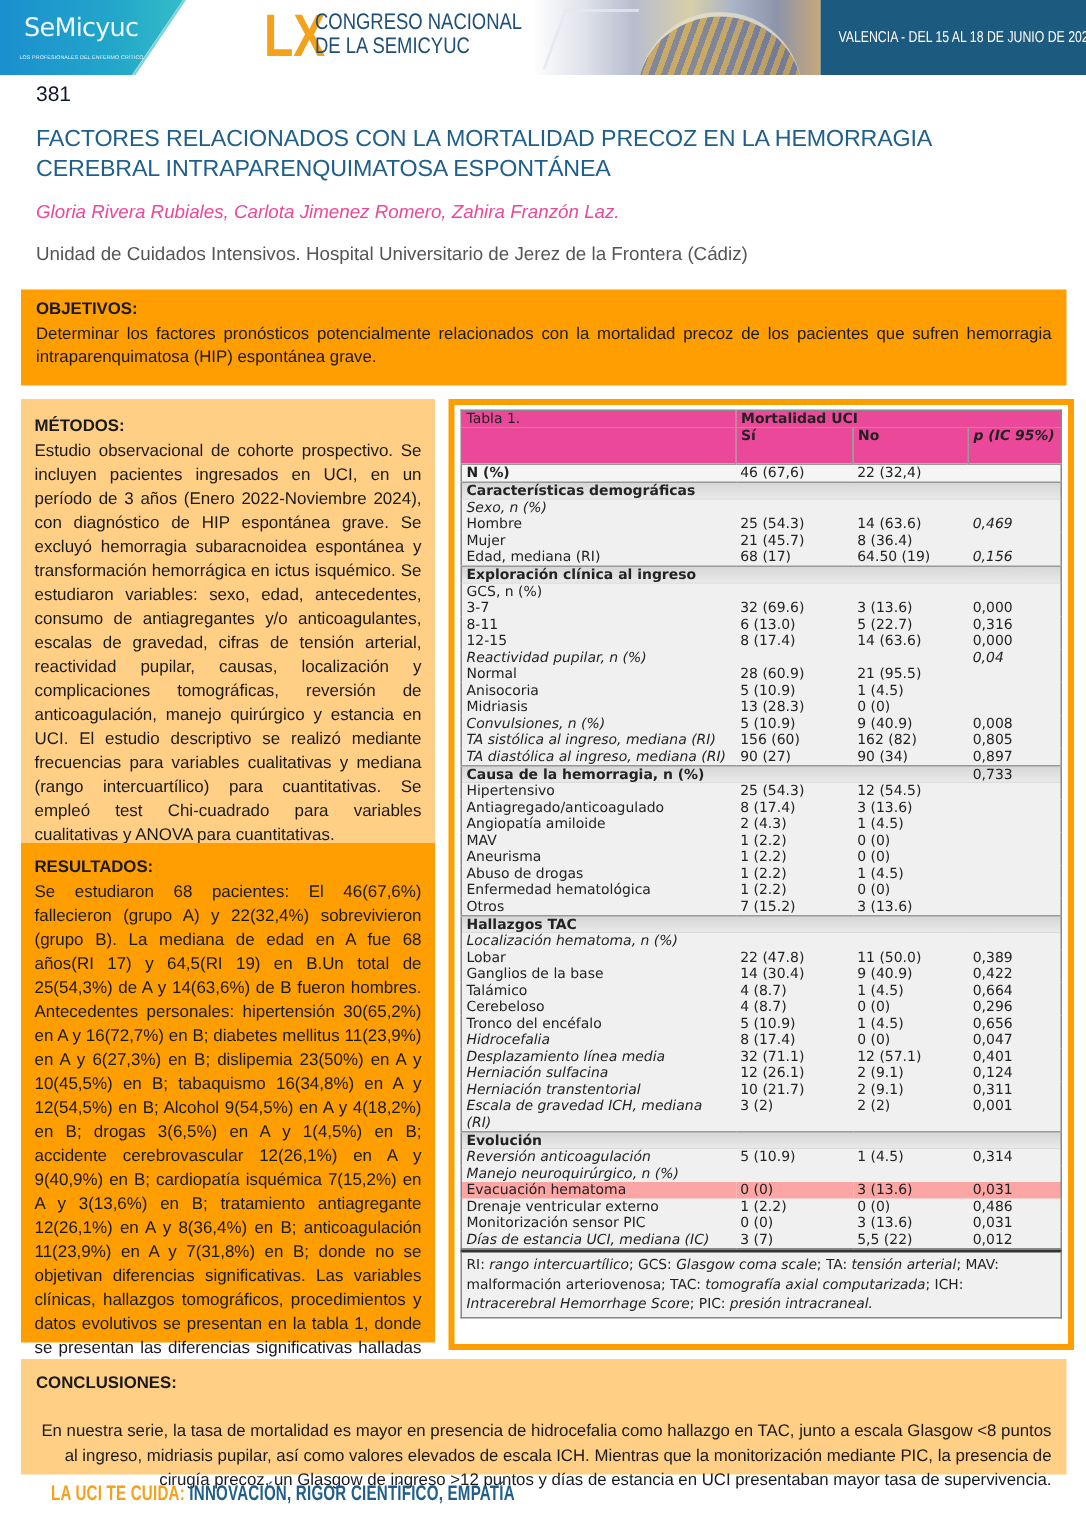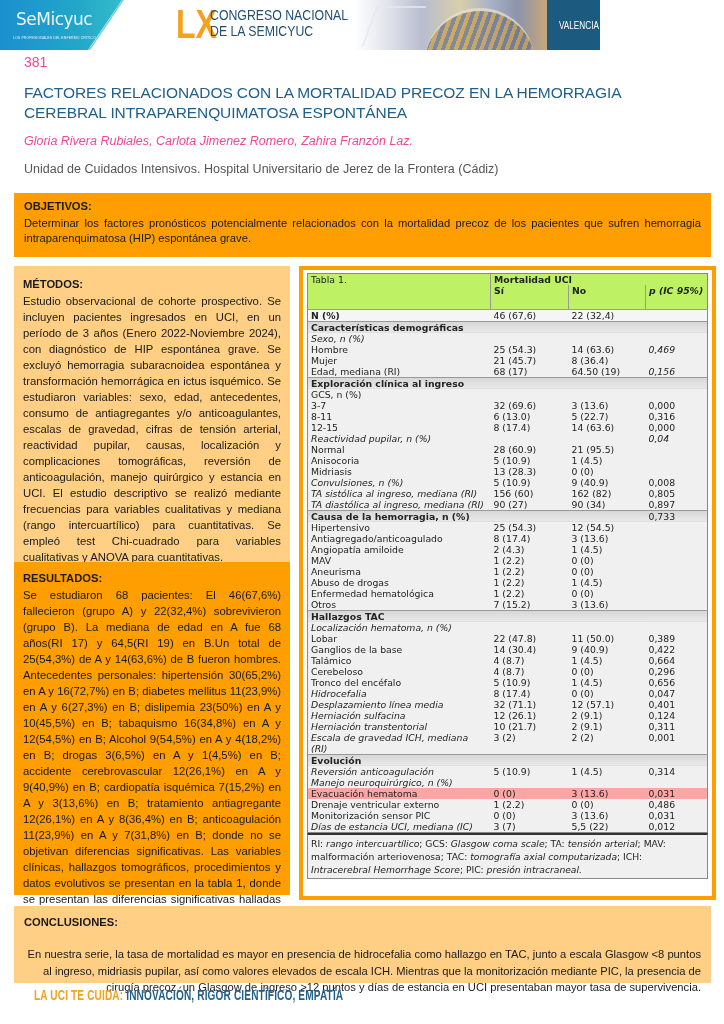--- a/index.html
+++ b/index.html
@@ -1,57 +1,57 @@
 <!DOCTYPE html>
 <html><head>
 <meta charset="utf-8">
 <style>
   * { box-sizing: border-box; margin: 0; padding: 0; }
   html, body { width: 724px; height: 1024px; background: #ffffff; overflow: hidden; }
   body { font-family: "Liberation Sans", sans-serif; color: #222; position: relative; }
 
   
-  .banner { position: absolute; left: 0; top: 0; width: 600px; height: 50px; overflow: hidden; background: #fff; }
+  .banner { position: absolute; left: 0; top: 0; width: 724px; height: 50px; overflow: hidden; background: #fff; }
   .banner .left { position: absolute; left: 0; top: 0; width: 130px; height: 50px;
     background: linear-gradient(90deg, #1b8fcf 0%, #22a7c9 60%, #38c0c8 100%);
     clip-path: polygon(0 0, 122px 0, 88px 50px, 0 50px); }
   .banner .slash { position: absolute; left: 86px; top: 0; width: 2px; height: 56px; background: #7fd3d8; transform: skewX(-34deg); transform-origin: top left; left: 122px; }
   .logo-text { position: absolute; left: 16px; top: 9px; font-family: "DejaVu Sans", sans-serif; font-size: 17px; color: #eaf6fb; letter-spacing: -0.5px; }
   .logo-sub { position: absolute; left: 13px; top: 36px; font-size: 3.5px; color: #e8f4fa; letter-spacing: 0.1px; }
   .lx { position: absolute; left: 176px; top: 2px; font-family: "Liberation Sans", sans-serif; font-weight: bold; font-size: 40px; color: #f4a11c; transform: scaleX(0.8); transform-origin: left; line-height: 44px; }
   .congreso { position: absolute; left: 210px; top: 7px; font-family: "Liberation Sans", sans-serif; font-size: 15px; color: #1f4f72; line-height: 16px; transform: scaleX(0.82); transform-origin: left; font-weight: normal; }
   .photo { position: absolute; left: 355px; top: 0; width: 192px; height: 50px;
     background: linear-gradient(90deg, #ffffff 0%, #dfe2ea 18%, #b8bdcf 35%, #d8cfa8 55%, #a9b3c8 70%, #8d94aa 85%, #c8a878 100%); }
   .photo .arch { position: absolute; left: 70px; top: 8px; width: 110px; height: 60px; border-radius: 60px 60px 0 0; border-top: 3px solid #e7e2cf; background: repeating-linear-gradient(110deg, #c9a14c 0 4px, #6b7390 4px 8px); opacity: 0.75; }
   .photo .shell { position: absolute; left: 14px; top: 6px; width: 50px; height: 40px; border-left: 2px solid #e6e8ef; border-top: 2px solid #e6e8ef; transform: skewX(-20deg); opacity: 0.8; }
   .dates { position: absolute; left: 547px; top: 0; width: 177px; height: 50px; background: #1d5a7f; color: #ffffff; font-size: 10.5px; line-height: 50px; padding-left: 12px; transform-origin: left; white-space: nowrap; }
   .dates span { display: inline-block; transform: scaleX(0.78); transform-origin: left; }
 
-  .num { position: absolute; left: 24px; top: 54px; color: #ec4899; font-size: 14px; }
+  .num { position: absolute; left: 24px; top: 54px; color: #0f172a; font-size: 14px; }
   .title { position: absolute; left: 24px; top: 83px; width: 680px; color: #1f5f8a; font-size: 15.5px; line-height: 20px; letter-spacing: -0.1px; }
   .authors { position: absolute; left: 24px; top: 134px; color: #ec4899; font-size: 12.5px; font-style: italic; }
   .affil { position: absolute; left: 24px; top: 162px; color: #555; font-size: 12.5px; }
 
   .box { position: absolute; font-size: 11.2px; line-height: 15.7px; color: #1a1a1a; }
   .box h3 { font-size: 11.2px; font-weight: bold; margin-bottom: 1px; }
   .box p { text-align: justify; }
   .obj { left: 14px; top: 193px; width: 697px; height: 64px; background: #ff9e00; padding: 6px 10px; }
   .met { left: 14px; top: 266px; width: 276px; height: 357px; background: #ffcf86; padding: 10px 9px 6px 9px; font-size: 11.3px; line-height: 16px; }
   .res { left: 14px; top: 562px; width: 276px; height: 333px; background: #ff9e00; padding: 8px 9px 6px 9px; font-size: 11.3px; line-height: 16px; }
   .concl { left: 14px; top: 906px; width: 697px; height: 77px; background: #ffcf86; padding: 8px 10px; font-size: 11.2px; line-height: 16.3px; }
   .concl p { text-align: right; margin-top: 16px; }
 
   .tblwrap { position: absolute; left: 299px; top: 266px; width: 417px; height: 634px; border: 4px solid #ff9e00; background: #ffffff; padding: 3px 4px 4px 4px; }
   table { width: 100%; border-collapse: collapse; font-family: "DejaVu Sans", sans-serif; font-size: 9.3px; line-height: 11px; color: #222; background: #f0f0f0; border: 1px solid #888; }
   td { padding: 0 3px; vertical-align: top; white-space: nowrap; }
   td.c1 { width: 183px; }
   td.c2 { width: 78px; }
   td.c3 { width: 77px; }
   td.wrap { white-space: normal; }
-  tr.hdr td { background: #bef264; }
+  tr.hdr td { background: #ec4899; }
   tr.hdr td.c2b, tr.hdr td.c3b, tr.hdr td.c4b { border-left: 1px solid #999; }
   tr.sec td { background: linear-gradient(180deg, #d6d6d6, #e9e9e9); font-weight: bold; border-top: 1px solid #999; }
   tr.nrow td { font-weight: bold; border-top: 1px solid #999; background: #f5f5f5; }
   tr.nrow td.v { font-weight: normal; }
   tr.hl td { background: #fca5a5; }
   .it { font-style: italic; }
   .bd { font-weight: bold; }
   .foot { border-top: 2px solid #333; padding: 2px 3px; font-family: "DejaVu Sans", sans-serif; font-size: 9.2px; line-height: 13px; background: #f0f0f0; border: 1px solid #888; border-top: 2px solid #333; white-space: normal; }
 
   .slogan { position: absolute; left: 34px; top: 987px; font-size: 14px; font-weight: bold; transform: scaleX(0.72); transform-origin: left; white-space: nowrap; letter-spacing: 0.2px; }

